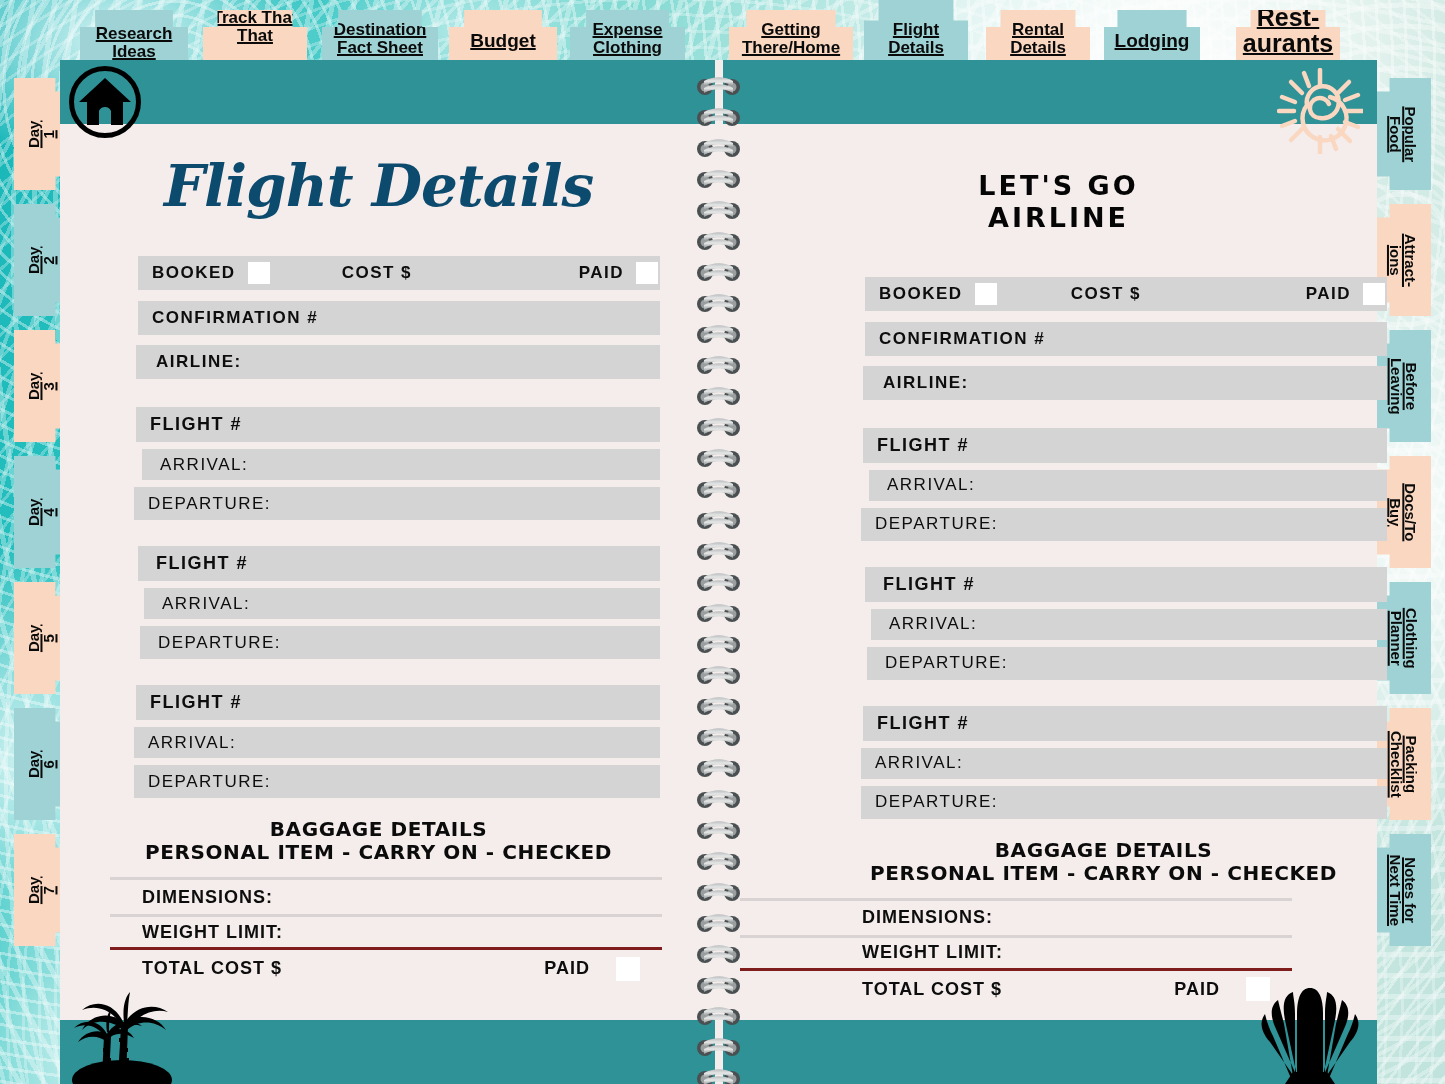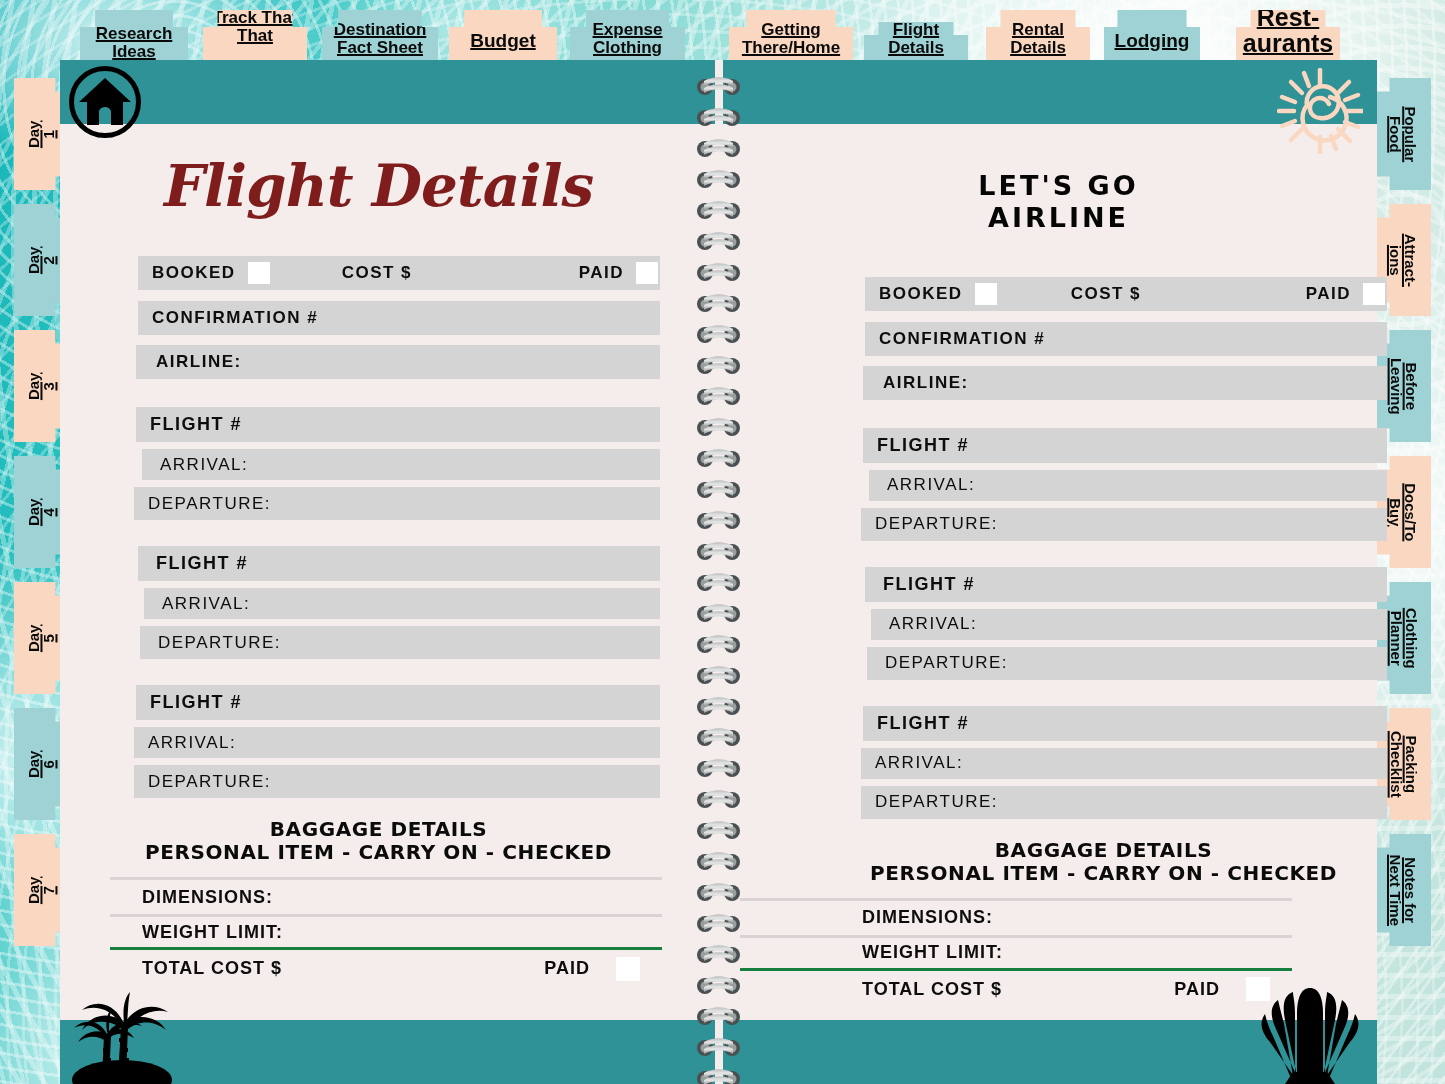--- a/index.html
+++ b/index.html
@@ -73,21 +73,21 @@
   #hdr-bar { top: 0; }
   #ftr-bar { bottom: 0; }
 
   .page { position: absolute; top: 64px; }
   #page-left  { left: 0;   width: 637px; }
   #page-right { left: 680px; width: 637px; }
 
   .title-script {
     font-family: "DejaVu Serif", serif;
     font-style: italic; font-weight: bold;
-    font-size: 58px; color: #7f1d1d;
+    font-size: 58px; color: #0c4a6e;
     text-align: center; letter-spacing: -1px;
   }
   .title-block {
     font-family: "DejaVu Sans", sans-serif;
     font-weight: bold; font-size: 27px; color: #050505;
     text-align: center; letter-spacing: 3px; line-height: 1.18;
   }
 
   .row {
     position: relative; background: #d4d4d4;
@@ -106,21 +106,21 @@
     font-weight: bold; color: #0b0b0b; text-align: center;
     letter-spacing: .6px; line-height: 1.15;
   }
   .lineRow {
     position: relative; display: flex; align-items: center;
     border-top: 3px solid #d9d4d3;
     color: #0d0d0d; font-weight: bold; letter-spacing: 1px;
   }
   .totalRow {
     position: relative; display: flex; align-items: center;
-    border-top: 3px solid #15803d;
+    border-top: 3px solid #7f1d1d;
     color: #0d0d0d; font-weight: bold; letter-spacing: 1px;
   }
 
   
   #spiral { position: absolute; left: 637px; top: 0; width: 43px; height: 1024px; z-index: 5; }
   #spiral .gutter { position: absolute; left: 18px; top: 0; width: 8px; height: 1024px; background: #f4edec; }
   .ring { position: absolute; left: 0; width: 43px; height: 22px; }
 
   
   #home-icon { position: absolute; left: 8px; top: 5px; }
@@ -151,21 +151,21 @@
         <span class="lbl">Budget</span>
       </div>
       <div class="ttab" style="left: 570px; width: 115px; height: 50px; background: rgb(158, 210, 212); font-size: 17px; padding-bottom: 4px; clip-path: polygon(0% 34%, 14% 34%, 14% 0%, 86% 0%, 86% 34%, 100% 34%, 100% 100%, 0% 100%);">
         <span class="lbl">Expense</span>
         <span class="lbl">Clothing</span>
       </div>
       <div class="ttab" style="left: 729px; width: 124px; height: 50px; background: rgb(250, 215, 192); font-size: 17px; padding-bottom: 4px; clip-path: polygon(0% 34%, 14% 34%, 14% 0%, 86% 0%, 86% 34%, 100% 34%, 100% 100%, 0% 100%);">
         <span class="lbl">Getting</span>
         <span class="lbl">There/Home</span>
       </div>
-      <div class="ttab" style="left: 864px; width: 104px; height: 38px; background: rgb(158, 210, 212); font-size: 17px; padding-bottom: 4px; clip-path: polygon(0% 34%, 14% 34%, 14% 0%, 86% 0%, 86% 34%, 100% 34%, 100% 100%, 0% 100%);">
+      <div class="ttab" style="left: 864px; width: 104px; height: 60px; background: rgb(158, 210, 212); font-size: 17px; padding-bottom: 4px; clip-path: polygon(0% 34%, 14% 34%, 14% 0%, 86% 0%, 86% 34%, 100% 34%, 100% 100%, 0% 100%);">
         <span class="lbl">Flight</span>
         <span class="lbl">Details</span>
       </div>
       <div class="ttab" style="left: 986px; width: 104px; height: 50px; background: rgb(250, 215, 192); font-size: 17px; padding-bottom: 4px; clip-path: polygon(0% 34%, 14% 34%, 14% 0%, 86% 0%, 86% 34%, 100% 34%, 100% 100%, 0% 100%);">
         <span class="lbl">Rental</span>
         <span class="lbl">Details</span>
       </div>
       <div class="ttab" style="left: 1104px; width: 96px; height: 50px; background: rgb(158, 210, 212); font-size: 19px; padding-bottom: 10px; clip-path: polygon(0% 34%, 14% 34%, 14% 0%, 86% 0%, 86% 34%, 100% 34%, 100% 100%, 0% 100%);">
         <span class="lbl">Lodging</span>
       </div>

